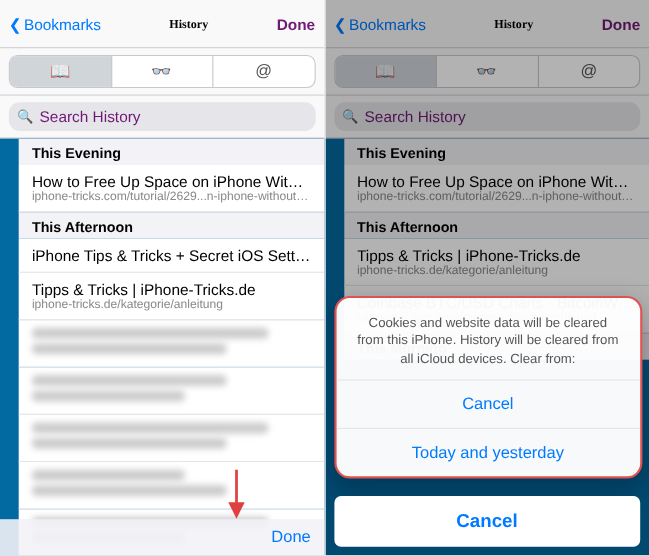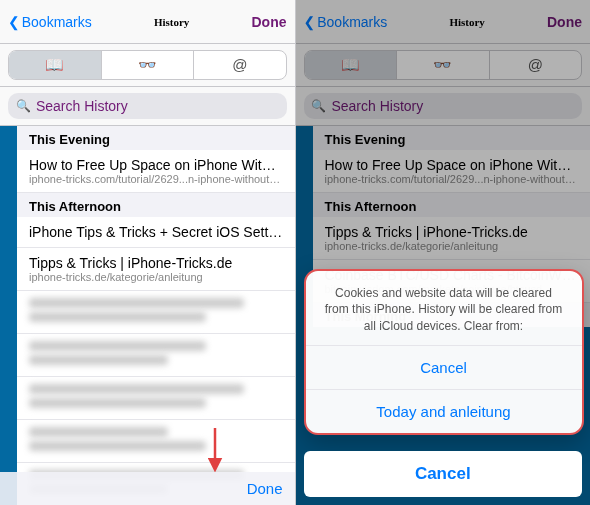--- a/index.html
+++ b/index.html
@@ -380,19 +380,19 @@
   </div>
 
   <div class="dialog-overlay">
     
   </div>
 
   <div class="dialog-wrapper">
     <div class="dialog-box">
       <div class="dialog-message">Cookies and website data will be cleared from this iPhone. History will be cleared from all iCloud devices. Clear from:</div>
       <div class="dialog-option">Cancel</div>
-      <div class="dialog-option">Today and anleitung</div>
+      <div class="dialog-option">Today and yesterday</div>
     </div>
     <div class="dialog-cancel-row">
       <div class="dialog-cancel">Cancel</div>
     </div>
   </div>
 </div>
 
 </body></html>

